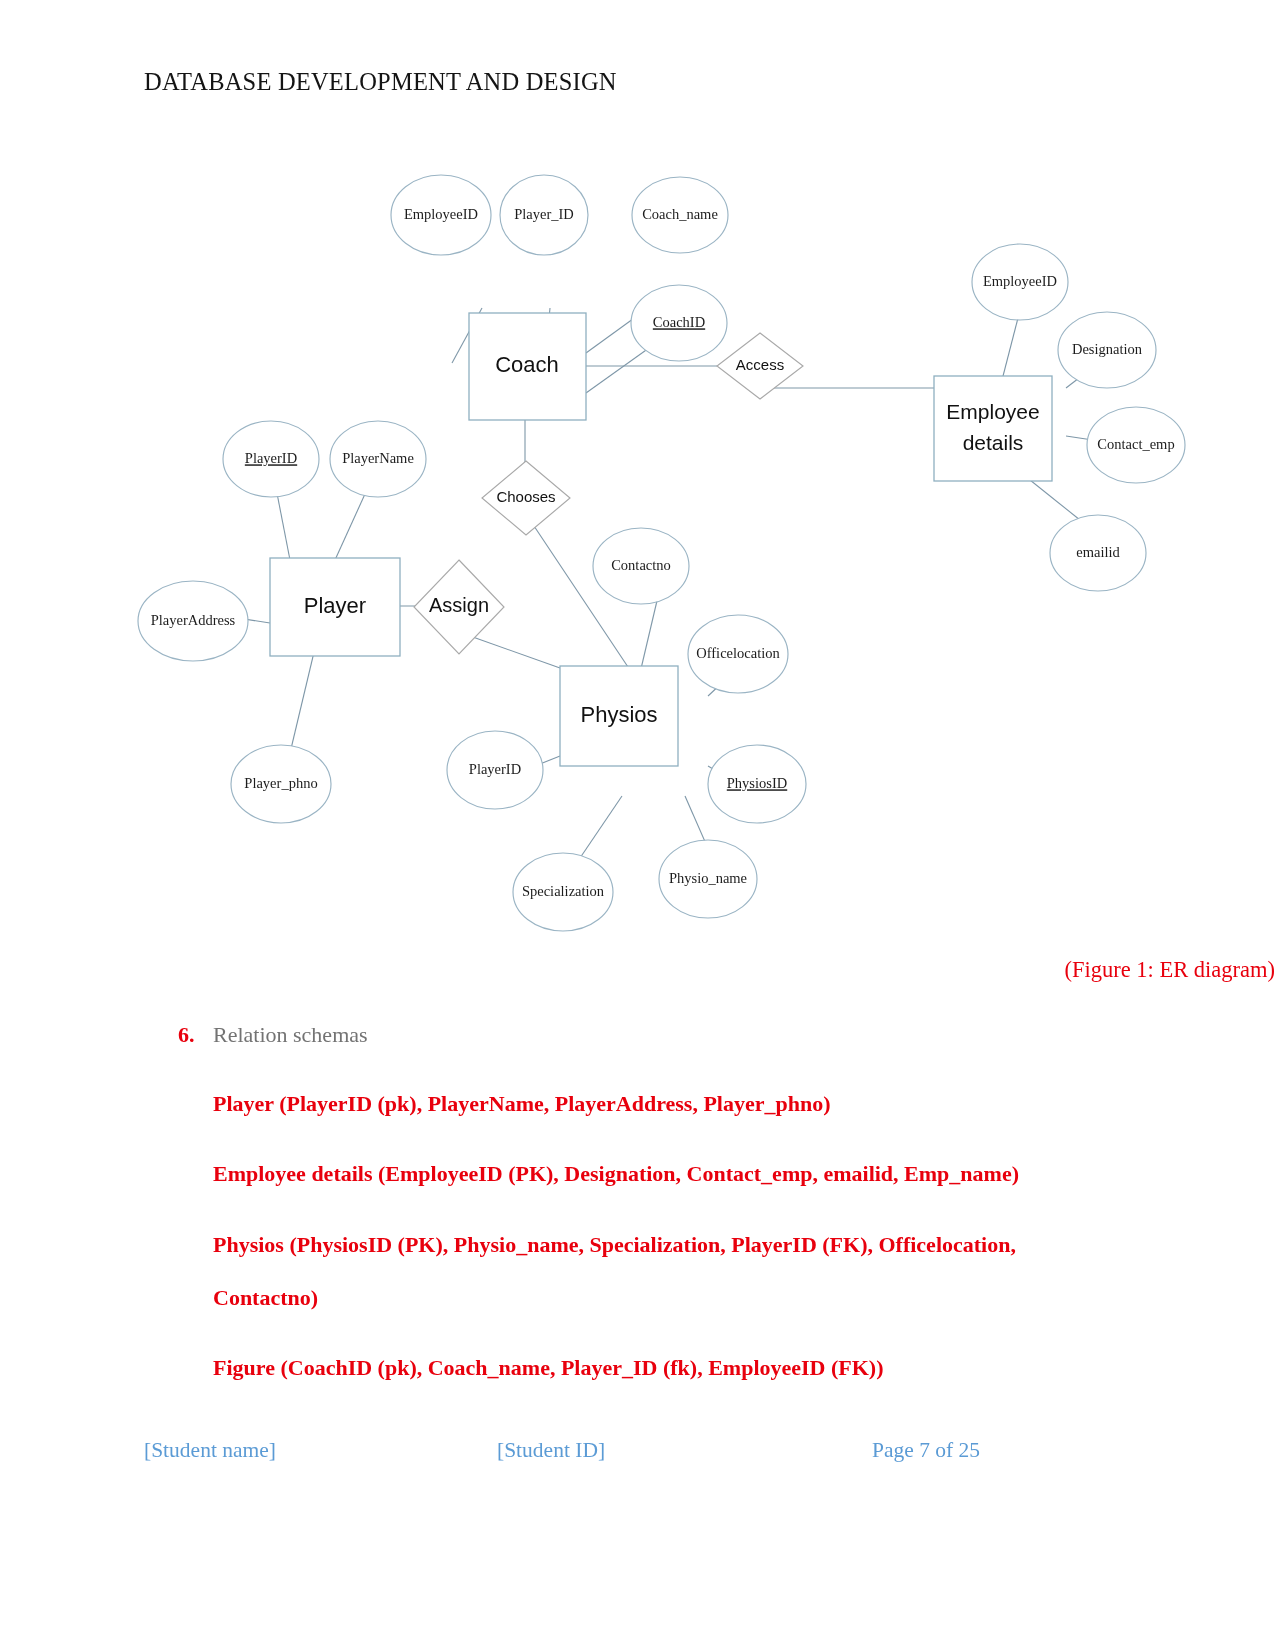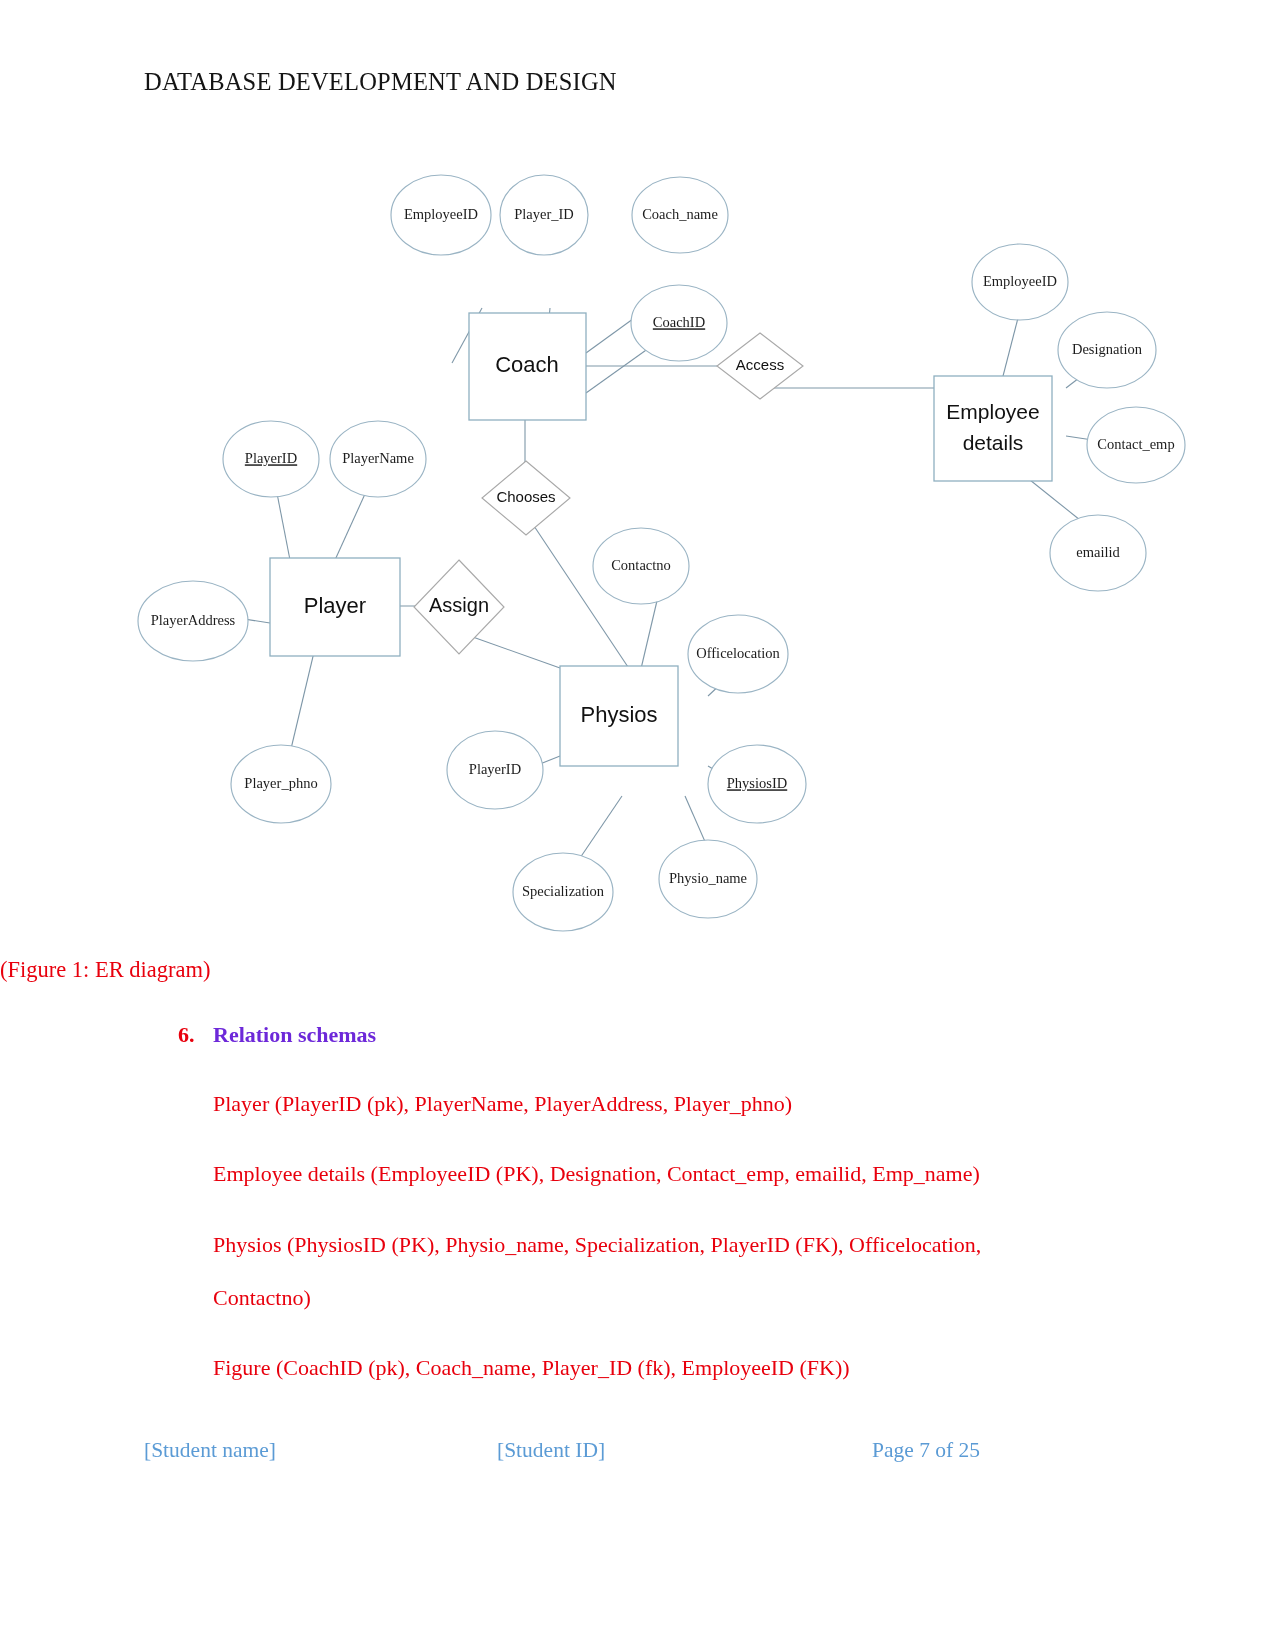--- a/index.html
+++ b/index.html
@@ -80,21 +80,21 @@
     text-anchor: middle;
     dominant-baseline: middle;
   }
 
   
   #figure-caption {
     position: absolute;
     left: 0;
     top: 957px;
     width: 1275px;
-    text-align: left;
+    text-align: right;
     font-size: 22.5px;
     color: #e8000d;
   }
 
   
   #schema-section {
     position: absolute;
     left: 0;
     top: 1022px;
     width: 1275px;
@@ -110,33 +110,34 @@
     top: 0;
     font-size: 22px;
     font-weight: bold;
     color: #e8000d;
   }
   #schema-heading {
     position: absolute;
     left: 213px;
     top: 0;
     font-size: 22px;
-    font-weight: bold;
-    color: #6d28d9;
+    font-weight: normal;
+    color: #737373;
     white-space: nowrap;
   }
   .schema-line {
     position: absolute;
     left: 213px;
     width: 858px;
     font-size: 22px;
     color: #e8000d;
     line-height: 53px;
     text-align: justify;
     text-justify: inter-word;
+    font-weight: bold;
   }
   .schema-line.nojustify { text-align: left; }
 
   
   #doc-footer {
     position: absolute;
     left: 144px;
     top: 1438px;
     width: 990px;
     height: 40px;

